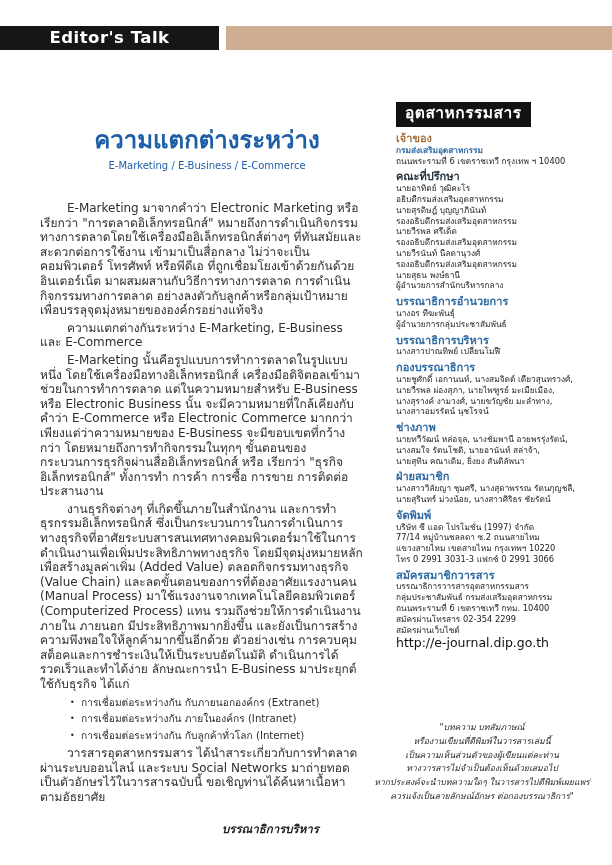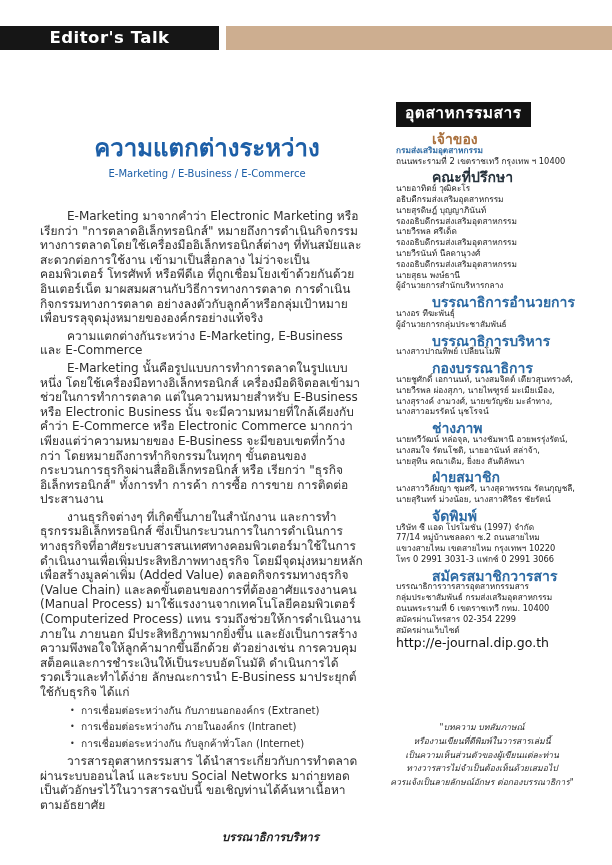--- a/index.html
+++ b/index.html
@@ -5,35 +5,35 @@
   html,body{margin:0;padding:0;background:#e8e8e8;}
   .page{position:relative;width:612px;height:865px;background:#ffffff;overflow:hidden;
         font-family:"DejaVu Sans", sans-serif;color:#2e2e2e;}
   
   .topbar{position:absolute;top:26px;left:0;width:612px;height:24px;}
   .topbar .black-seg{position:absolute;left:0;top:0;width:219px;height:24px;background:#161616;
         color:#ffffff;font-size:16.5px;font-weight:bold;text-align:center;line-height:23px;letter-spacing:.5px;}
   .topbar .gap-seg{position:absolute;left:219px;top:0;width:7px;height:24px;background:#ffffff;}
   .topbar .tan-seg{position:absolute;left:226px;top:0;width:386px;height:24px;background:#cdae90;}
   
-  .main-col{position:absolute;left:40px;top:128px;width:334px;}
+  .main-col{position:absolute;left:40px;top:120px;width:334px;}
   .art-title{font-size:24px;font-weight:bold;text-align:center;letter-spacing:0;}
   .art-subtitle{font-size:10px;text-align:center;margin-top:1px;}
   .body-copy{margin-top:30px;}
   .para{font-size:12px;line-height:14.6px;text-indent:27px;margin:0 11px 3px 0;text-align:left;}
   .bullets{margin:2px 0 2px 30px;}
   .bullet-row{font-size:10.2px;line-height:16.5px;}
   .bullet-row .blt{display:inline-block;width:11px;font-size:8px;vertical-align:1px;}
   .signature{margin:16px 55px 0 auto;width:fit-content;font-size:11.5px;font-weight:bold;font-style:italic;color:#1f1f1f;}
   
   .sidebar{position:absolute;left:396px;top:102px;width:192px;}
   .masthead-box{display:inline-block;background:#121212;color:#ffffff;font-weight:bold;
         font-size:15.5px;line-height:15px;padding:4px 9px 6px 9px;letter-spacing:.5px;margin-bottom:7px;}
   .sb-section{margin-bottom:6px;}
-  .sb-heading{font-size:14px;font-weight:bold;line-height:10.8px;margin-left:36px;}
+  .sb-heading{font-size:11px;font-weight:bold;line-height:10.8px;}
   .sb-heading.blue{color:#2d6aa3;}
   .sb-heading.brown{color:#a9703d;}
   .sb-heading.dark{color:#26323c;}
   .sb-line{font-size:8.3px;line-height:10.8px;color:#222;}
   .sb-line.blue{color:#2d6aa3;font-weight:bold;}
   .sb-line.big{font-size:12.5px;line-height:15px;color:#111;}
   
   .disclaimer{position:absolute;left:352px;top:721px;width:260px;text-align:center;
         font-size:8.6px;line-height:13.8px;font-style:italic;color:#1f1f1f;}
 </style>
@@ -77,21 +77,21 @@
       <div class="signature">บรรณาธิการบริหาร</div>
     </div>
   </div>
 
   <div class="sidebar">
     <div class="masthead-box">อุตสาหกรรมสาร</div>
     <div id="sb-sections">
   <div class="sb-section">
     <div class="sb-heading brown">เจ้าของ</div>
   <div class="sb-line blue">กรมส่งเสริมอุตสาหกรรม</div>
-          <div class="sb-line">ถนนพระรามที่ 2 เขตราชเทวี กรุงเทพ ฯ 10400</div>
+          <div class="sb-line">ถนนพระรามที่ 6 เขตราชเทวี กรุงเทพ ฯ 10400</div>
         </div>
 
   <div class="sb-section">
     <div class="sb-heading dark">คณะที่ปรึกษา</div>
   <div class="sb-line">นายอาทิตย์  วุฒิคะโร</div>
           <div class="sb-line">อธิบดีกรมส่งเสริมอุตสาหกรรม</div>
           <div class="sb-line">นายสุรดิษฎ์  บุญญาภินันท์</div>
           <div class="sb-line">รองอธิบดีกรมส่งเสริมอุตสาหกรรม</div>
           <div class="sb-line">นายวีรพล  ศรีเด็ด</div>
           <div class="sb-line">รองอธิบดีกรมส่งเสริมอุตสาหกรรม</div>
@@ -151,16 +151,17 @@
           <div class="sb-line big">http://e-journal.dip.go.th</div>
         </div>
 </div>
   </div>
 
   <div class="disclaimer">
     <div>"บทความ บทสัมภาษณ์</div>
     <div>หรืองานเขียนที่ตีพิมพ์ในวารสารเล่มนี้</div>
     <div>เป็นความเห็นส่วนตัวของผู้เขียนแต่ละท่าน</div>
     <div>ทางวารสารไม่จำเป็นต้องเห็นด้วยเสมอไป</div>
+    <div>หากประสงค์จะนำบทความใดๆ ในวารสารไปตีพิมพ์เผยแพร่</div>
     <div>ควรแจ้งเป็นลายลักษณ์อักษร ต่อกองบรรณาธิการ"</div>
   </div>
 
 </div>
 
 </body></html>

